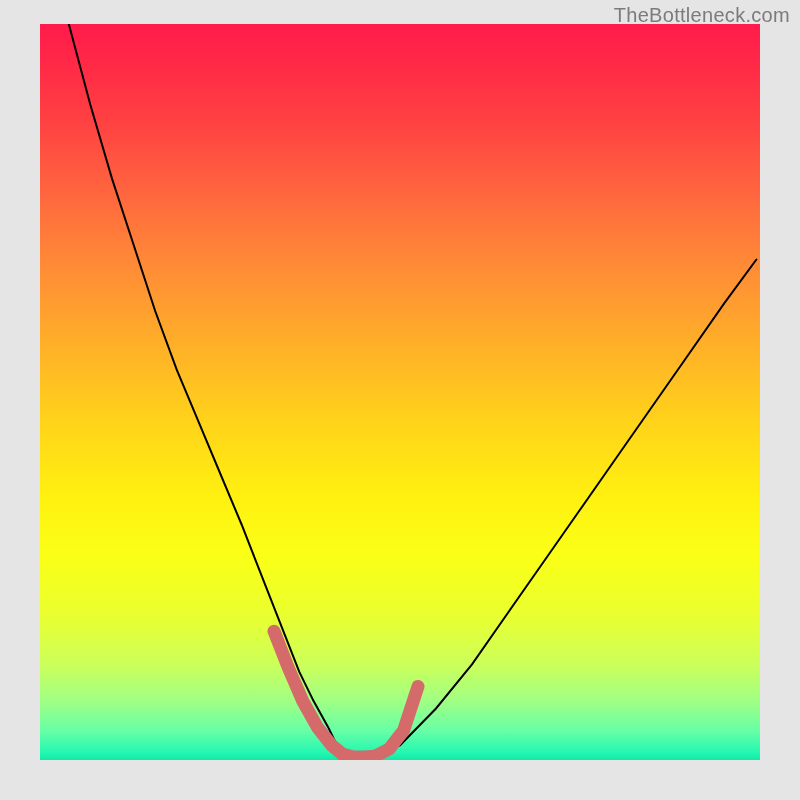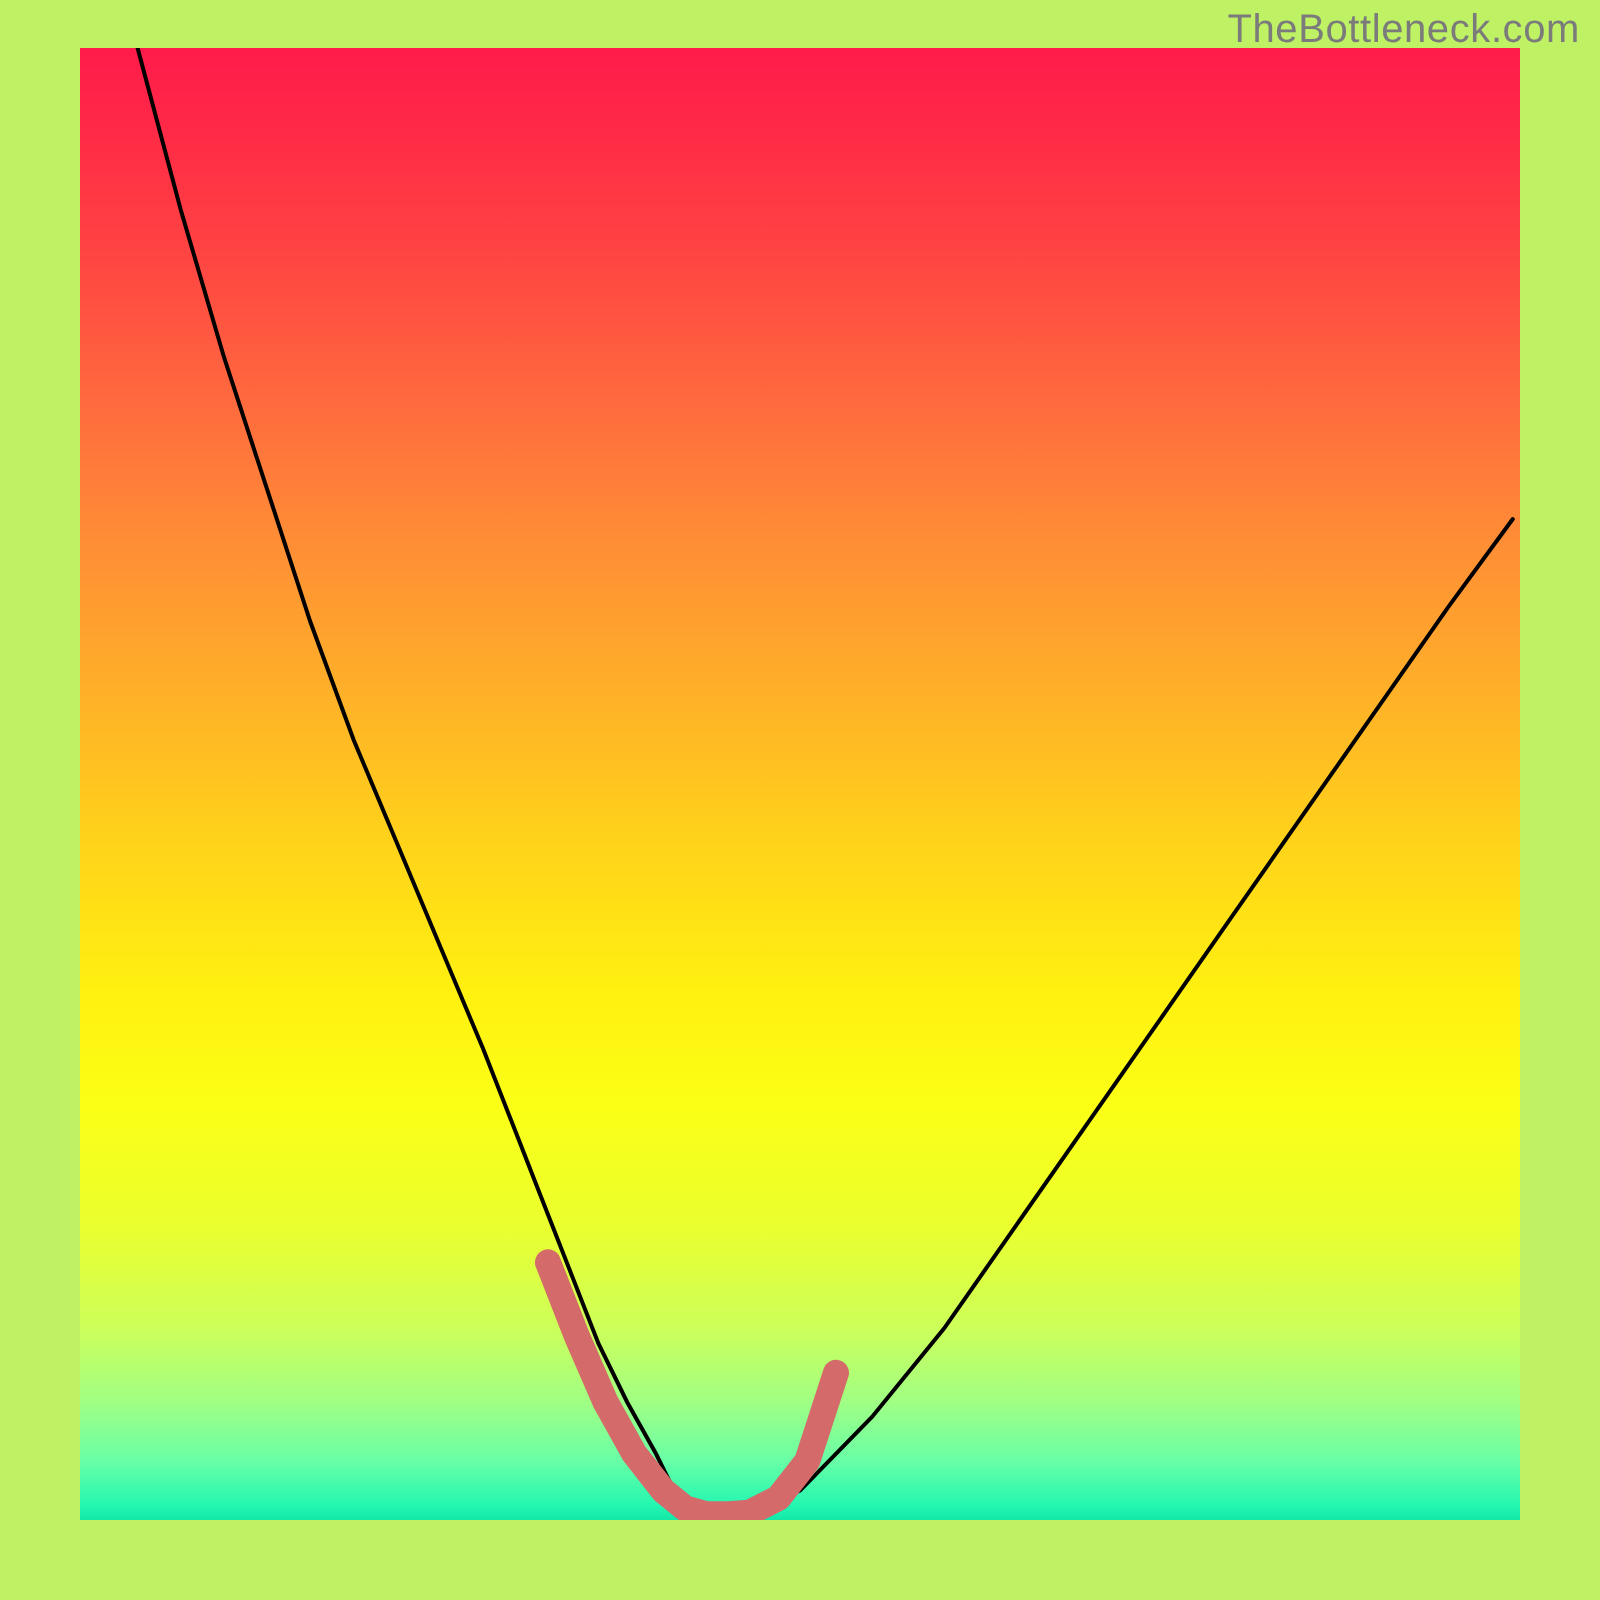--- a/index.html
+++ b/index.html
@@ -10,21 +10,21 @@
     background: #000;
     overflow: hidden;
     font-family: Arial, Helvetica, sans-serif;
   }
   .frame {
     position: absolute;
     left: 0;
     top: 0;
     width: 800px;
     height: 800px;
-    background: #bef264;
+    background: #e5e5e5;
   }
   .plot {
     position: absolute;
     left: 40px;
     top: 24px;
     width: 720px;
     height: 736px;
     overflow: hidden;
   }
   .gradient {

